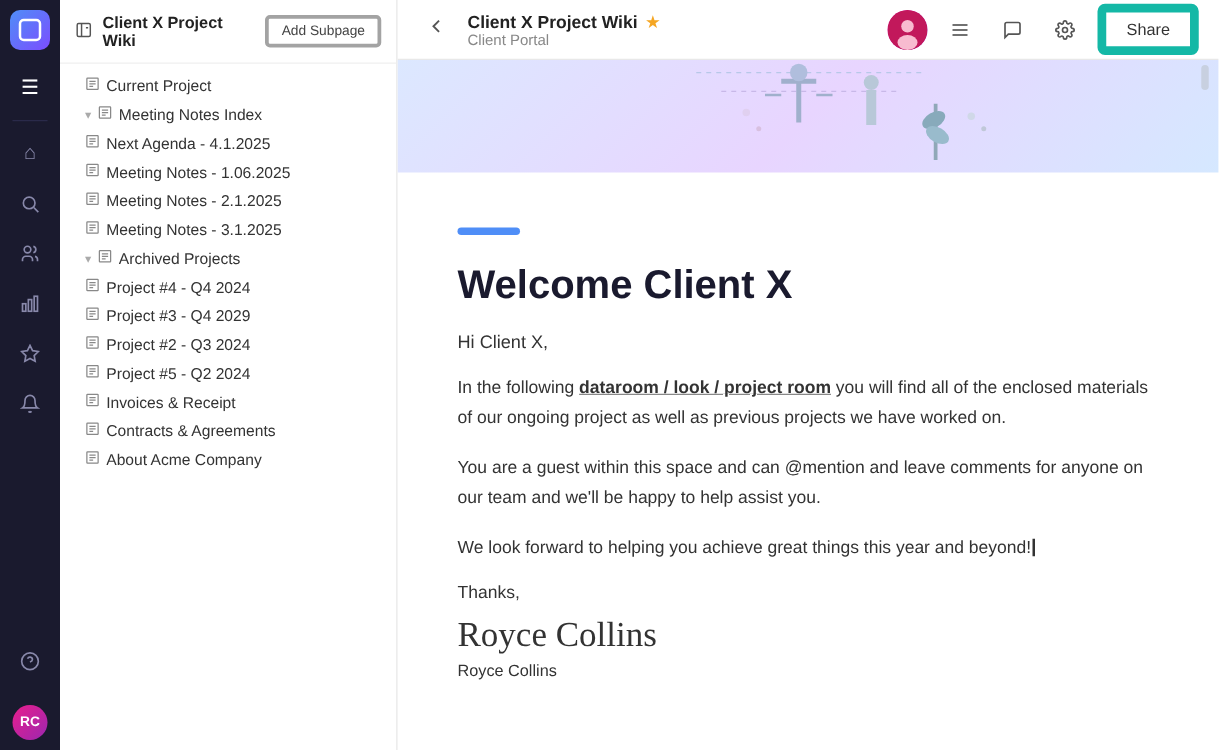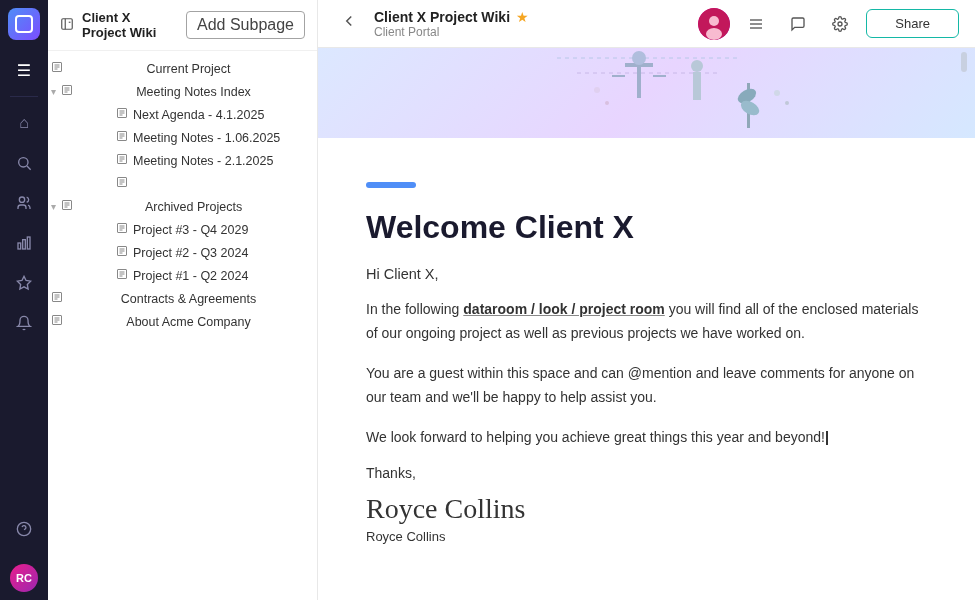--- a/index.html
+++ b/index.html
@@ -64,40 +64,40 @@
       border-bottom: 1px solid #f0f0f0;
       gap: 8px;
     }
     .sidebar-header-icon {
       color: #555; font-size: 14px;
     }
     .sidebar-title {
       font-size: 13px; font-weight: 600; color: #222; flex: 1;
     }
     .sidebar-add-subpage {
-      font-size: 16px; padding: 4px 10px;
-      border: 1px solid #a3a3a3; border-radius: 4px;
+      font-size: 11px; padding: 4px 10px;
+      border: 3px solid #a3a3a3; border-radius: 4px;
       background: #fff; cursor: pointer; color: #444;
     }
 
     .tree-root { padding: 6px 0; }
     .tree-item {
       display: flex; align-items: center;
       padding: 4px 8px 4px 12px;
       font-size: 12.5px; color: #333;
       cursor: pointer; gap: 5px;
       white-space: nowrap; overflow: hidden; text-overflow: ellipsis;
     }
 
     .tree-item .item-icon { color: #888; font-size: 12px; flex-shrink: 0; }
     .tree-item .item-text { flex: 1; overflow: hidden; text-overflow: ellipsis; }
     .tree-item .toggle-icon { color: #aaa; font-size: 10px; flex-shrink: 0; }
 
-    .tree-level-1 { padding-left: 3px; text-align: center; }
-    .tree-level-2 { padding-left: 33px; margin-left: 35px; }
+    .tree-level-1 { padding-left: 20px; }
+    .tree-level-2 { padding-left: 20px; }
 
     
     .main {
       flex: 1;
       display: flex;
       flex-direction: column;
       overflow: hidden;
     }
 
     
@@ -122,21 +122,21 @@
       overflow: hidden; cursor: pointer;
       background: linear-gradient(135deg, #e91e8c, #9c27b0);
       display: flex; align-items: center; justify-content: center;
       font-size: 11px; color: #fff; font-weight: bold;
     }
     .topbar-icon-btn {
       width: 32px; height: 32px; display: flex; align-items: center; justify-content: center;
       border-radius: 4px; cursor: pointer; color: #555; font-size: 16px;
     }
     .topbar-share-btn {
-      padding: 6px 28px; border: 1px solid #14b8a6; border-radius: 6px;
+      padding: 6px 16px; border: 7px solid #14b8a6; border-radius: 6px;
       background: #fff; font-size: 13px; font-weight: 500; cursor: pointer; color: #333; text-align: right;
     }
 
     
     .content-scroll {
       flex: 1;
       overflow-y: auto;
       position: relative;
     }
 
@@ -334,35 +334,47 @@
 
     <div class="tree-item tree-level-2">
       <span class="item-icon">
         <svg width="12" height="12" viewBox="0 0 24 24" fill="none" stroke="#888" stroke-width="2">
           <rect x="3" y="3" width="18" height="18" rx="1"></rect>
             <line x1="7" y1="8" x2="17" y2="8"></line>
             <line x1="7" y1="12" x2="17" y2="12"></line>
             <line x1="7" y1="16" x2="13" y2="16"></line>
         </svg>
       </span>
+      <span class="item-text">Meeting Notes - 3.1.2025</span>
     </div>
 
     <div class="tree-item tree-level-1">
       <span class="toggle-icon">▾</span>
       <span class="item-icon">
         <svg width="12" height="12" viewBox="0 0 24 24" fill="none" stroke="#888" stroke-width="2">
           <rect x="3" y="3" width="18" height="18" rx="1"></rect>
             <line x1="7" y1="8" x2="17" y2="8"></line>
             <line x1="7" y1="12" x2="17" y2="12"></line>
             <line x1="7" y1="16" x2="13" y2="16"></line>
         </svg>
       </span>
       <span class="item-text">Archived Projects</span>
     </div>
 
+    <div class="tree-item tree-level-2">
+      <span class="item-icon">
+        <svg width="12" height="12" viewBox="0 0 24 24" fill="none" stroke="#888" stroke-width="2">
+          <rect x="3" y="3" width="18" height="18" rx="1"></rect>
+            <line x1="7" y1="8" x2="17" y2="8"></line>
+            <line x1="7" y1="12" x2="17" y2="12"></line>
+            <line x1="7" y1="16" x2="13" y2="16"></line>
+        </svg>
+      </span>
+      <span class="item-text">Project #4 - Q4 2024</span>
+    </div>
 
     <div class="tree-item tree-level-2">
       <span class="item-icon">
         <svg width="12" height="12" viewBox="0 0 24 24" fill="none" stroke="#888" stroke-width="2">
           <rect x="3" y="3" width="18" height="18" rx="1"></rect>
             <line x1="7" y1="8" x2="17" y2="8"></line>
             <line x1="7" y1="12" x2="17" y2="12"></line>
             <line x1="7" y1="16" x2="13" y2="16"></line>
         </svg>
       </span>
@@ -383,23 +395,34 @@
 
     <div class="tree-item tree-level-2">
       <span class="item-icon">
         <svg width="12" height="12" viewBox="0 0 24 24" fill="none" stroke="#888" stroke-width="2">
           <rect x="3" y="3" width="18" height="18" rx="1"></rect>
             <line x1="7" y1="8" x2="17" y2="8"></line>
             <line x1="7" y1="12" x2="17" y2="12"></line>
             <line x1="7" y1="16" x2="13" y2="16"></line>
         </svg>
       </span>
-      <span class="item-text">Project #1 - Q2 2024</span>
-    </div>
-
+      <span class="item-text">Project #5 - Q2 2024</span>
+    </div>
+
+    <div class="tree-item tree-level-1">
+      <span class="item-icon">
+        <svg width="12" height="12" viewBox="0 0 24 24" fill="none" stroke="#888" stroke-width="2">
+          <rect x="3" y="3" width="18" height="18" rx="1"></rect>
+            <line x1="7" y1="8" x2="17" y2="8"></line>
+            <line x1="7" y1="12" x2="17" y2="12"></line>
+            <line x1="7" y1="16" x2="13" y2="16"></line>
+        </svg>
+      </span>
+      <span class="item-text">Invoices &amp; Receipt</span>
+    </div>
 
     <div class="tree-item tree-level-1">
       <span class="item-icon">
         <svg width="12" height="12" viewBox="0 0 24 24" fill="none" stroke="#888" stroke-width="2">
           <rect x="3" y="3" width="18" height="18" rx="1"></rect>
             <line x1="7" y1="8" x2="17" y2="8"></line>
             <line x1="7" y1="12" x2="17" y2="12"></line>
             <line x1="7" y1="16" x2="13" y2="16"></line>
         </svg>
       </span>

